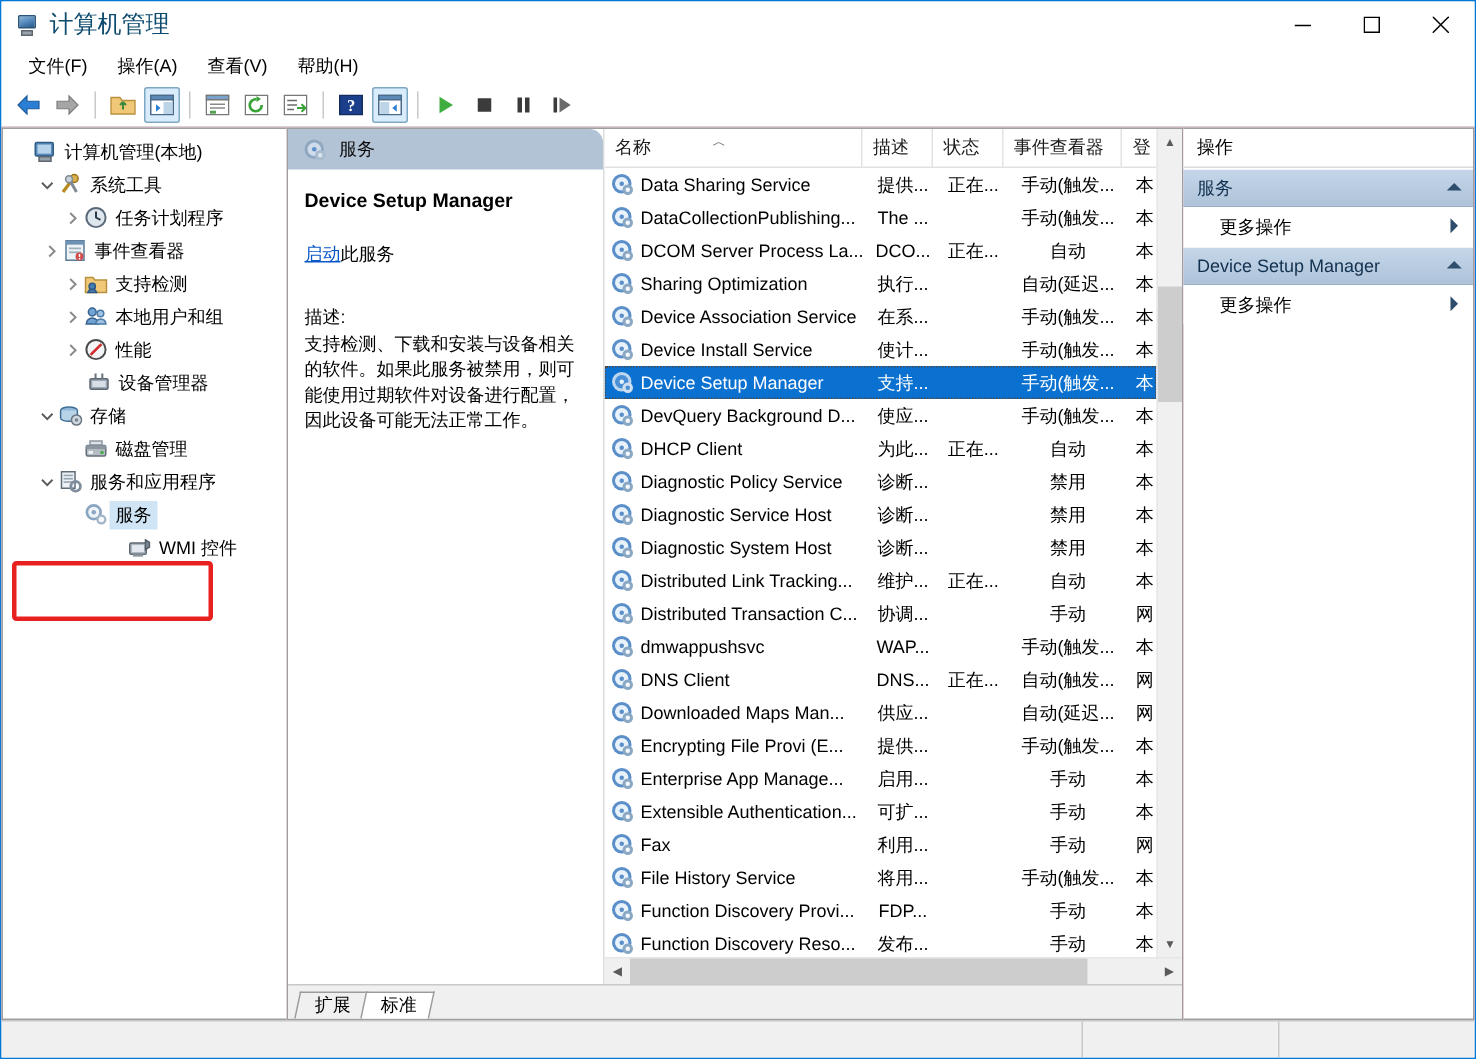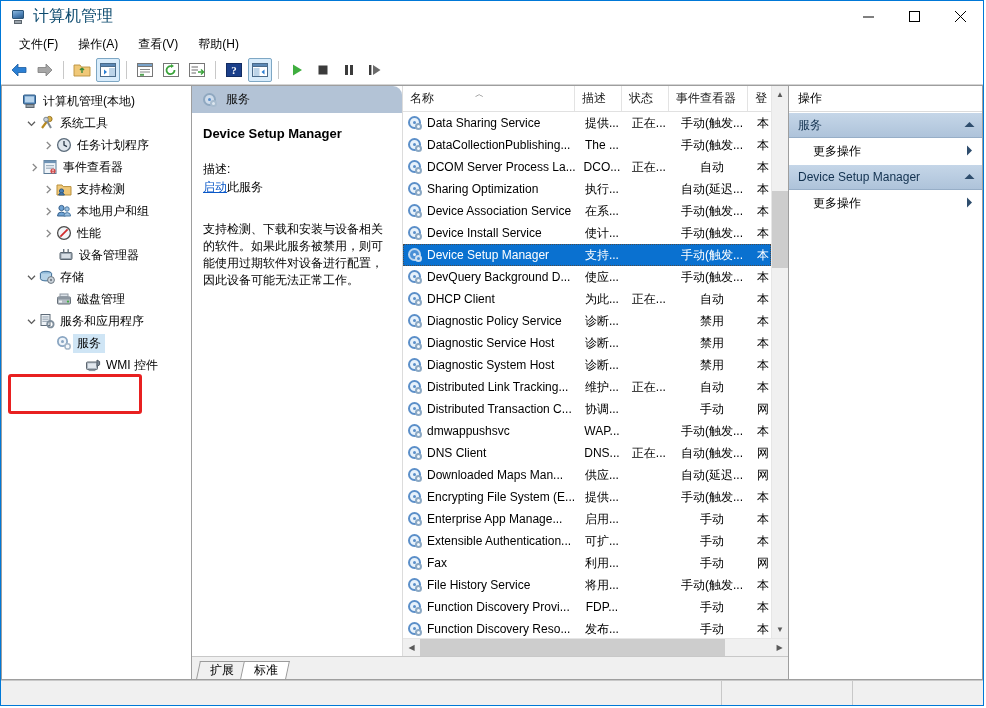--- a/index.html
+++ b/index.html
@@ -801,24 +801,24 @@
         <div id="detail">
           <div id="detail-header">
             <div class="hdr-ico">
               <div class="gear" style="border-color:#8fa8c0;background:#cfdceb;"></div>
               <div class="gear-sm" style="border-color:#a8bccf;background:#dbe5ef;"></div>
             </div>
             <span>服务</span>
           </div>
           <div id="detail-body">
             <div id="svc-title">Device Setup Manager</div>
-            <div id="desc-label">描述:</div>
             <div id="svc-action">
               <a href="#">启动</a><span>此服务</span>
             </div>
+            <div id="desc-label">描述:</div>
             <div id="desc-text">支持检测、下载和安装与设备相关的软件。如果此服务被禁用，则可能使用过期软件对设备进行配置，因此设备可能无法正常工作。</div>
           </div>
         </div>
 
         <div id="list-col">
           <div id="list-wrap">
             <div id="list-inner">
               <div id="col-head">
                   <div class="ch c-name">
                     <span>名称</span>
@@ -1058,21 +1058,21 @@
                     <div class="cell stat"></div>
                     <div class="cell start">自动(延迟...</div>
                     <div class="cell logon">网</div>
                   </div>
                   <div class="row">
                     <div class="cell name">
                       <span class="svc-ico">
                         <span class="gear"></span>
                         <span class="gear-sm"></span>
                       </span>
-                      <span>Encrypting File System (E...</span>
+                      <span>Encrypting File Provi (E...</span>
                     </div>
                     <div class="cell desc">提供...</div>
                     <div class="cell stat"></div>
                     <div class="cell start">手动(触发...</div>
                     <div class="cell logon">本</div>
                   </div>
                   <div class="row">
                     <div class="cell name">
                       <span class="svc-ico">
                         <span class="gear"></span>

